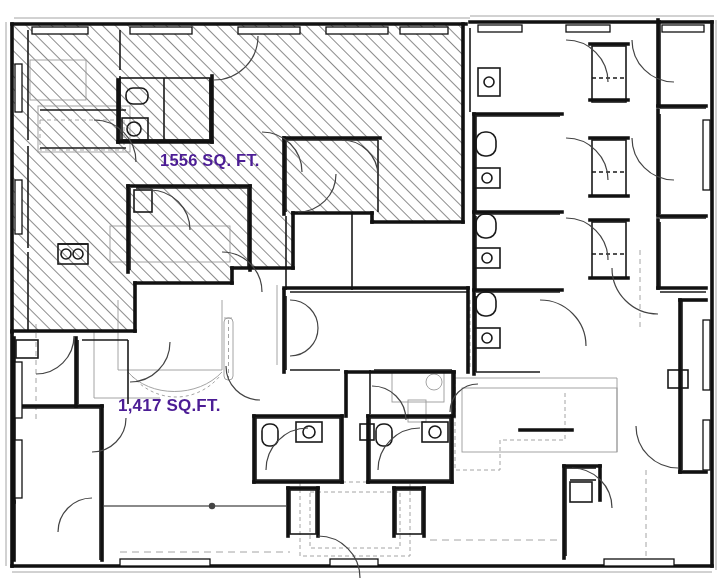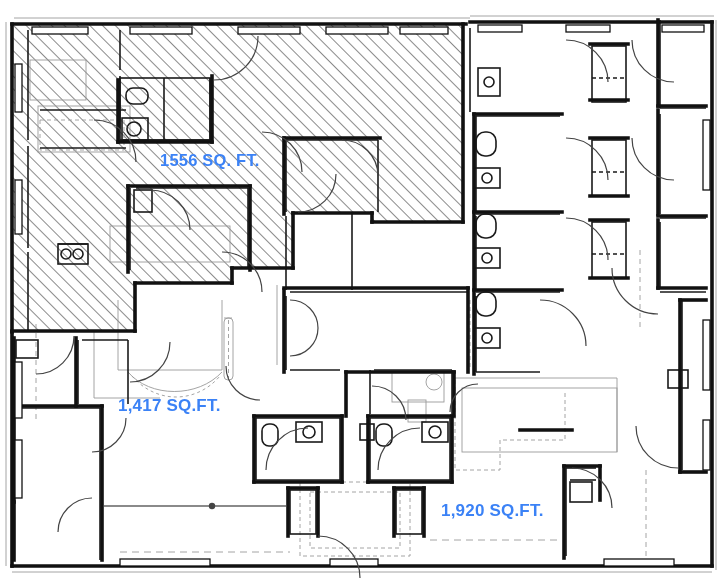--- a/index.html
+++ b/index.html
@@ -9,21 +9,21 @@
     position:relative;
     width:725px;height:588px;
     background:#ffffff;
     overflow:hidden;
   }
   #plan-svg{position:absolute;left:0;top:0;width:725px;height:588px;display:block;}
   .area-label{
     position:absolute;
     font-family:"Liberation Sans", sans-serif;
     font-weight:bold;
-    color:#3b82f6;
+    color:#4c1d95;
     white-space:nowrap;
     letter-spacing:0.2px;
     pointer-events:none;
   }
   #label-a{left:160px;top:151px;font-size:16.5px;}
   #label-b{left:118px;top:396px;font-size:17px;}
   #label-c{left:441px;top:501px;font-size:17px;}
 </style>
 </head>
 <body>
@@ -345,15 +345,14 @@
     <g stroke="#8a8a8a" stroke-width="2" fill="none">
       <line x1="104" y1="506" x2="286" y2="506"></line>
       <circle cx="212" cy="506" r="3.2" fill="#444" stroke="none"></circle>
     </g>
   </svg>
 
   <div class="area-label" id="label-a">1556 SQ. FT.</div>
 
   <div class="area-label" id="label-b">1,417 SQ.FT.</div>
 
-  <div class="area-label" id="label-c">1,920 SQ.FT.</div>
 
 </div>
 
 </body></html>

